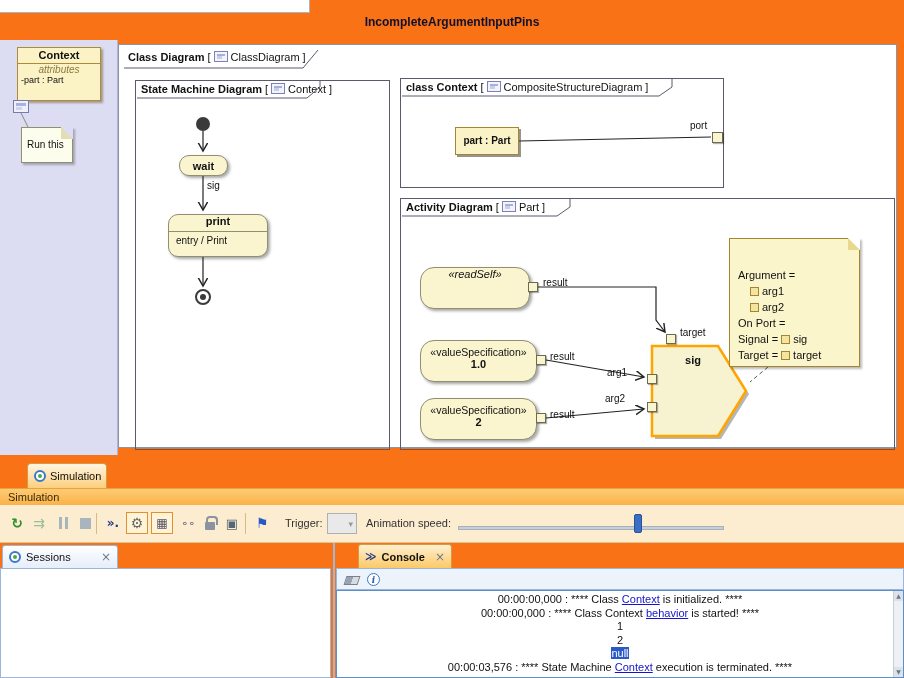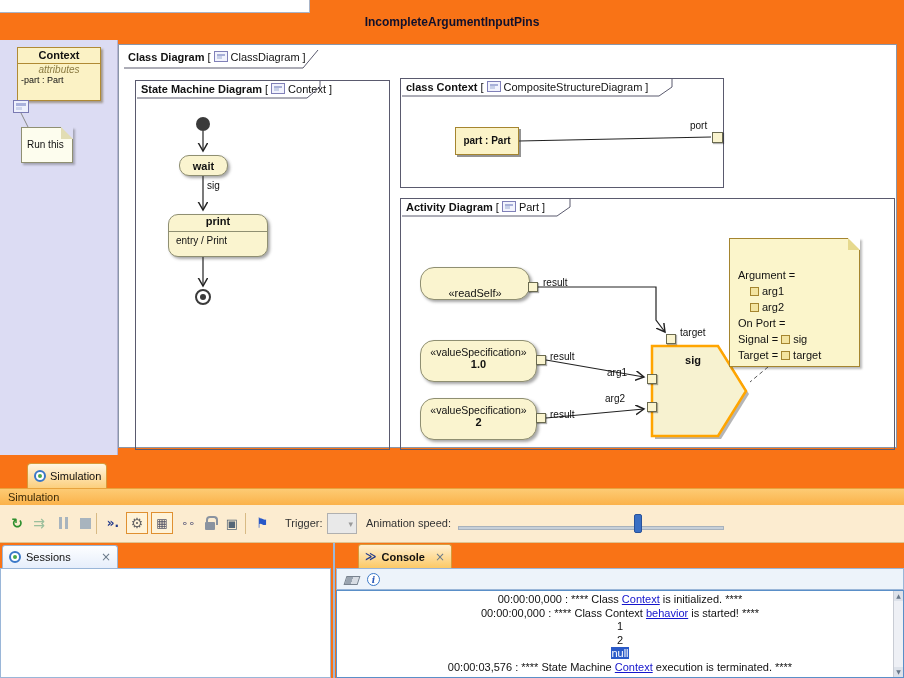--- a/index.html
+++ b/index.html
@@ -224,21 +224,21 @@
     <div class="lbl" style="padding:3px 0 0 7px;">entry / Print</div>
   </div>
   <div class="abs final" style="left:195px; top:289px;"></div>
 
   <div class="abs" style="left:455px; top:127px; width:64px; height:28px; background:#fbf3c8; border:1px solid #a5852f; box-shadow:2px 2px 0 rgba(60,60,60,.55); font-weight:bold; font-size:10px; text-align:center; line-height:26px;">
     <span>part : Part</span>
   </div>
   <div class="abs pin" style="left:712px; top:132px; width:11px; height:11px;"></div>
   <div class="abs lbl" style="left:690px; top:120px;">port</div>
 
-  <div class="abs action" style="left:420px; top:267px; width:110px; height:33px; display:flex; align-items:flex-end; justify-content:center; font-size:11px;">
+  <div class="abs action" style="left:420px; top:267px; width:110px; height:42px; display:flex; align-items:flex-start; justify-content:center; font-size:11px;font-style:italic;">
     <span>«readSelf»</span>
   </div>
   <div class="abs pin" style="left:528px; top:282px;"></div>
   <div class="abs lbl" style="left:543px; top:277px;">result</div>
 
   <div class="abs action" style="left:420px; top:340px; width:117px; height:42px; text-align:center;">
     <div style="font-size:10.5px; padding-top:5px;">«valueSpecification»</div>
     <div style="font-size:11px; font-weight:bold;">1.0</div>
   </div>
   <div class="abs pin" style="left:536px; top:355px;"></div>

